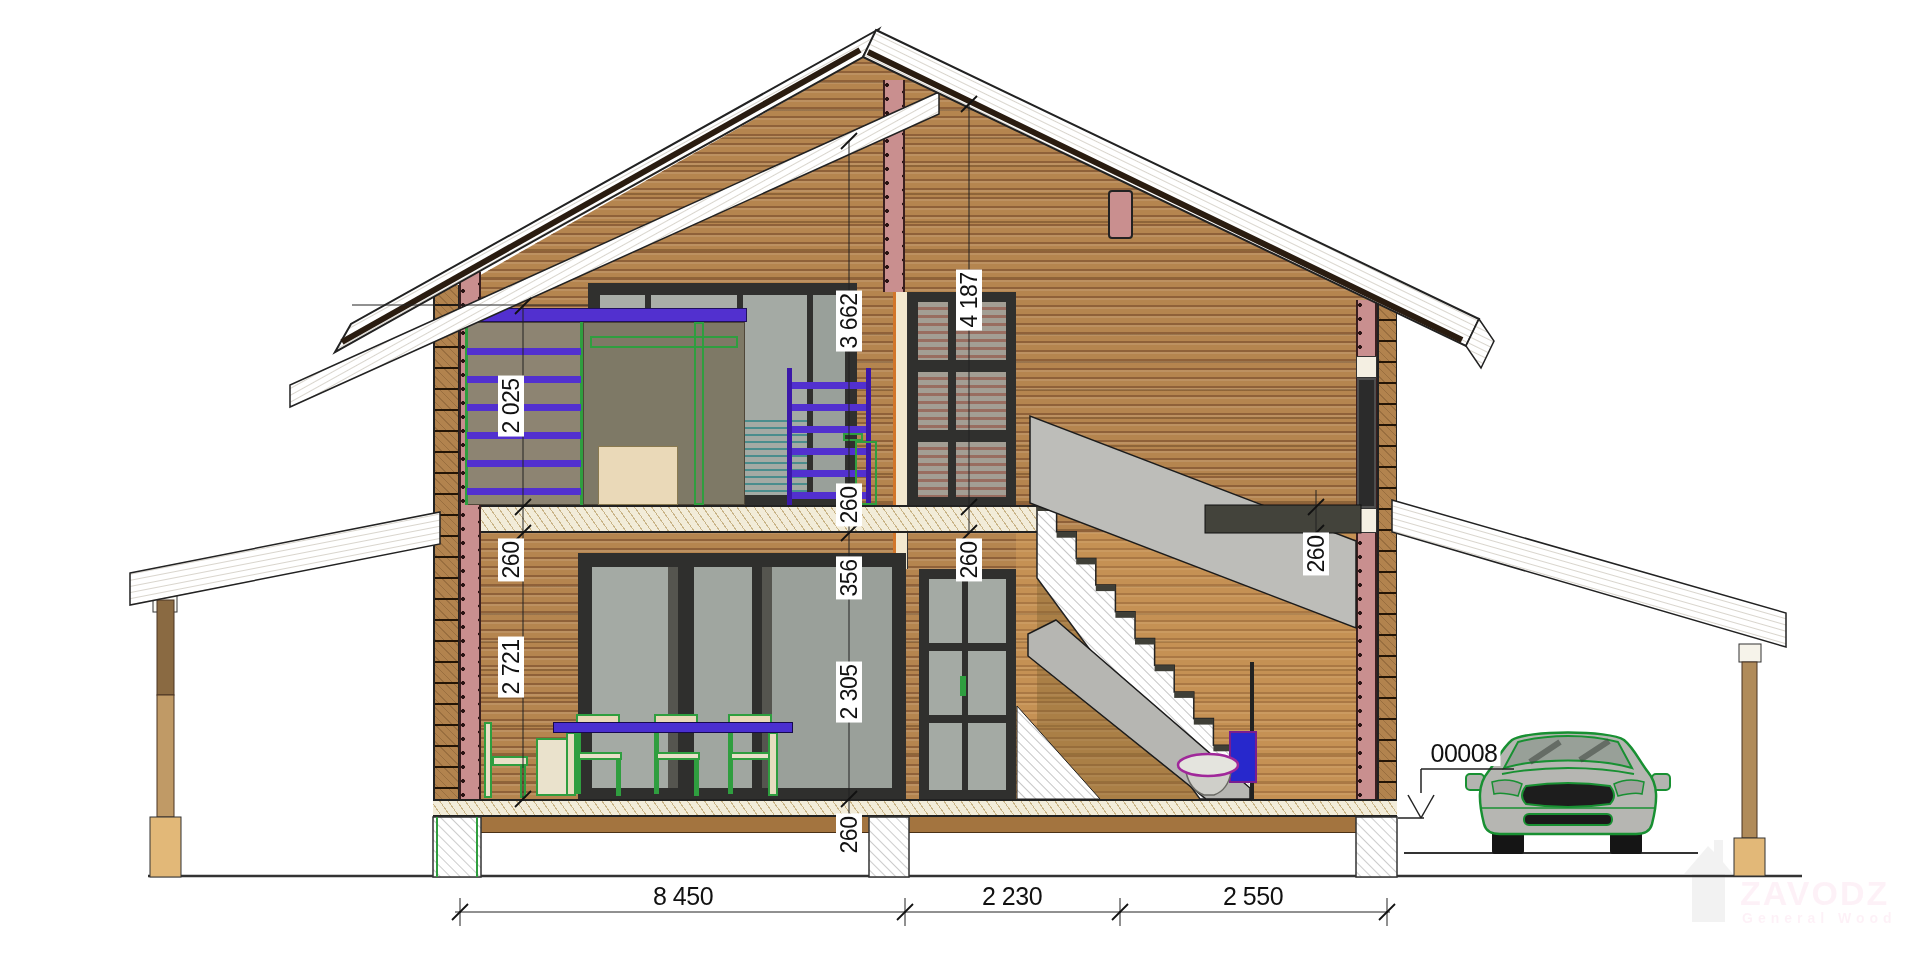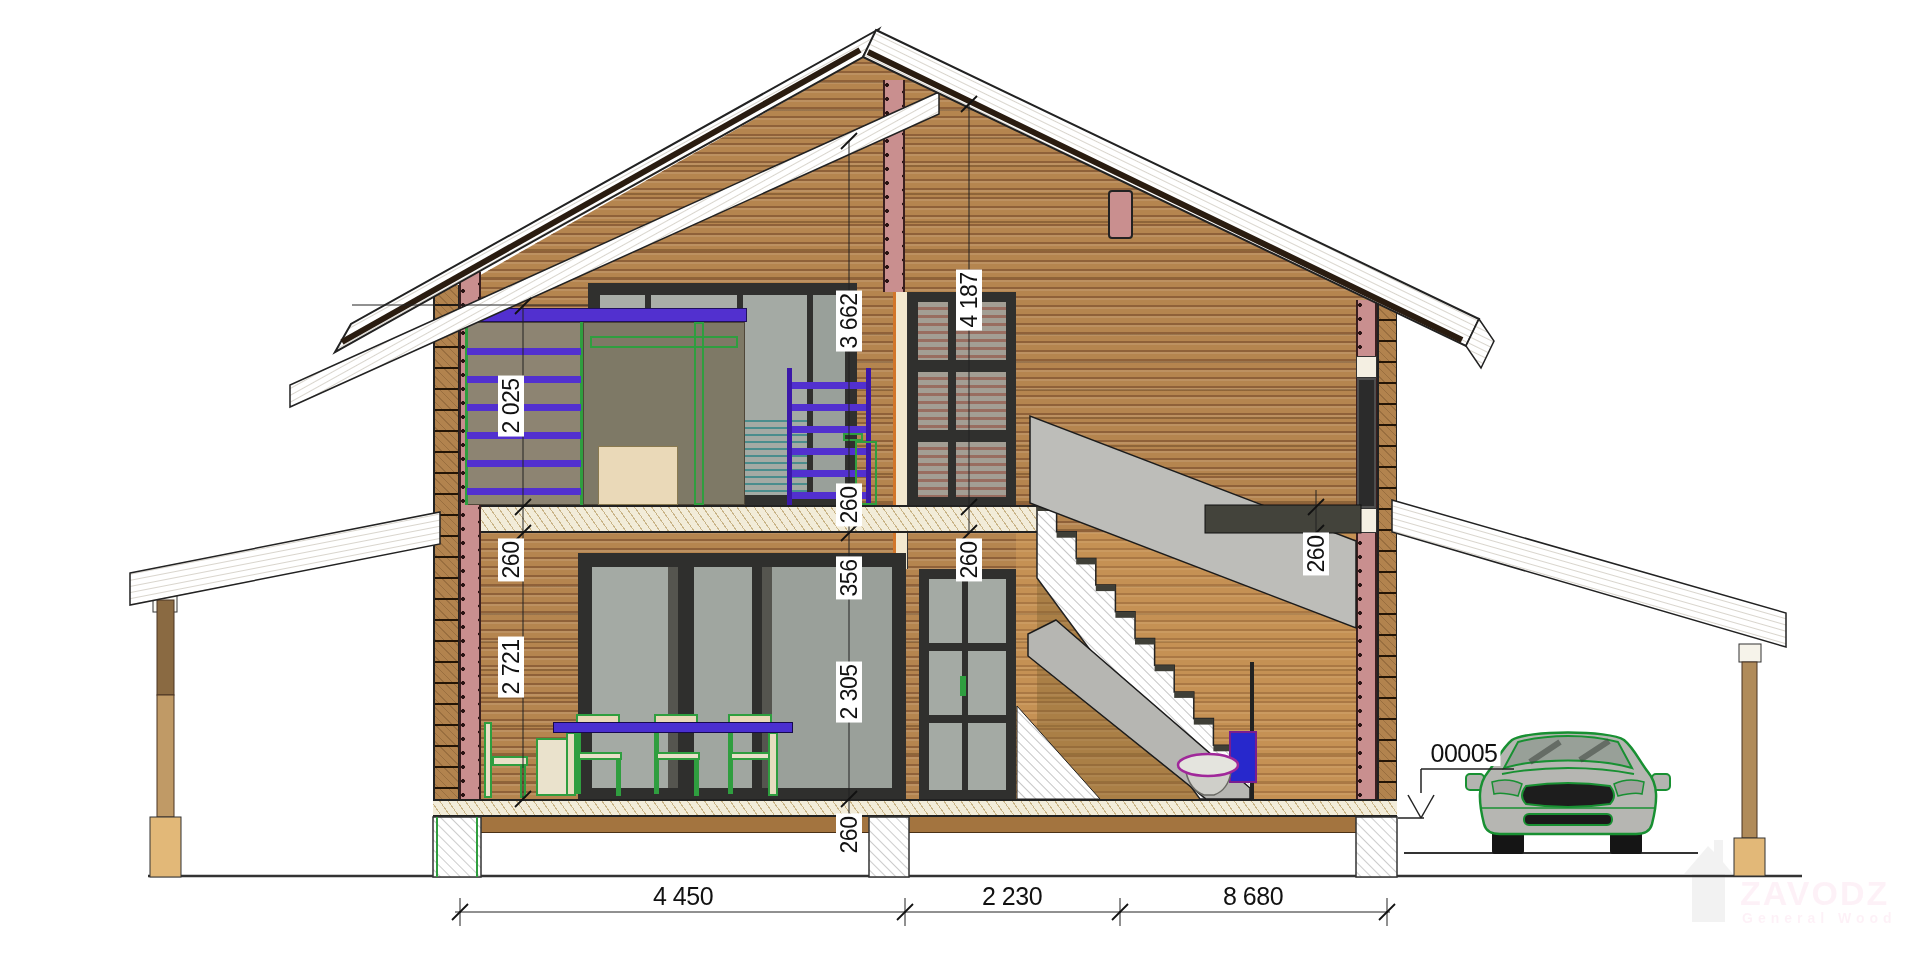--- a/index.html
+++ b/index.html
@@ -309,20 +309,20 @@
     <div class="lab rot" style="left:511px;top:560px;">260</div>
     <div class="lab rot" style="left:511px;top:667px;">2 721</div>
     <div class="lab rot" style="left:849px;top:321px;">3 662</div>
     <div class="lab rot" style="left:849px;top:505px;">260</div>
     <div class="lab rot" style="left:849px;top:578px;">356</div>
     <div class="lab rot" style="left:849px;top:692px;">2 305</div>
     <div class="lab rot" style="left:849px;top:835px;">260</div>
     <div class="lab rot" style="left:969px;top:300px;">4 187</div>
     <div class="lab rot" style="left:969px;top:560px;">260</div>
     <div class="lab rot" style="left:1316px;top:554px;">260</div>
-    <div class="lab" style="left:1464px;top:753px;font-size:25px;">00005</div>
-    <div class="lab big" style="left:683px;top:896px;">4 450</div>
+    <div class="lab" style="left:1464px;top:753px;font-size:25px;">00008</div>
+    <div class="lab big" style="left:683px;top:896px;">8 450</div>
     <div class="lab big" style="left:1012px;top:896px;">2 230</div>
-    <div class="lab big" style="left:1253px;top:896px;">8 680</div>
+    <div class="lab big" style="left:1253px;top:896px;">2 550</div>
     <div class="wm" style="left:1740px;top:874px;font-size:34px;font-weight:bold;letter-spacing:2px;">ZAVODZ</div>
     <div class="wm" style="left:1742px;top:910px;font-size:14px;letter-spacing:5px;font-weight:bold;">General Wood</div>
   </div>
 </div>
 
 </body></html>

